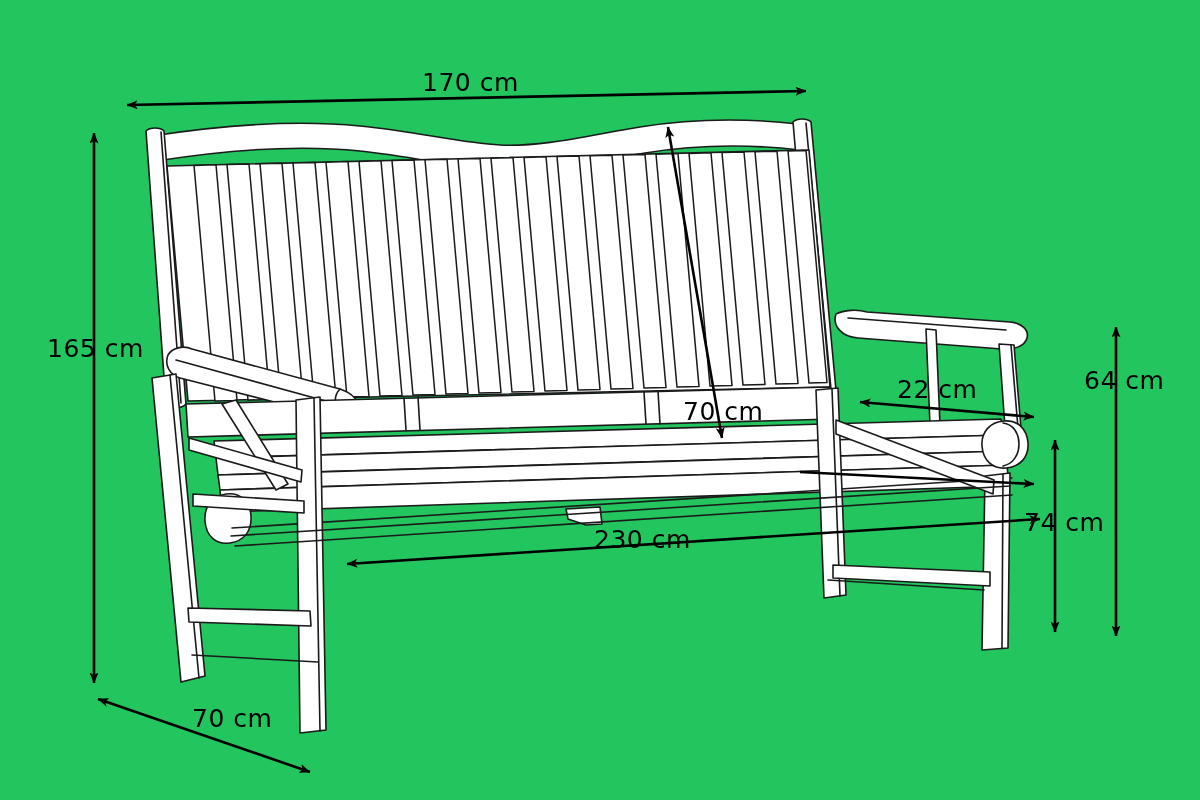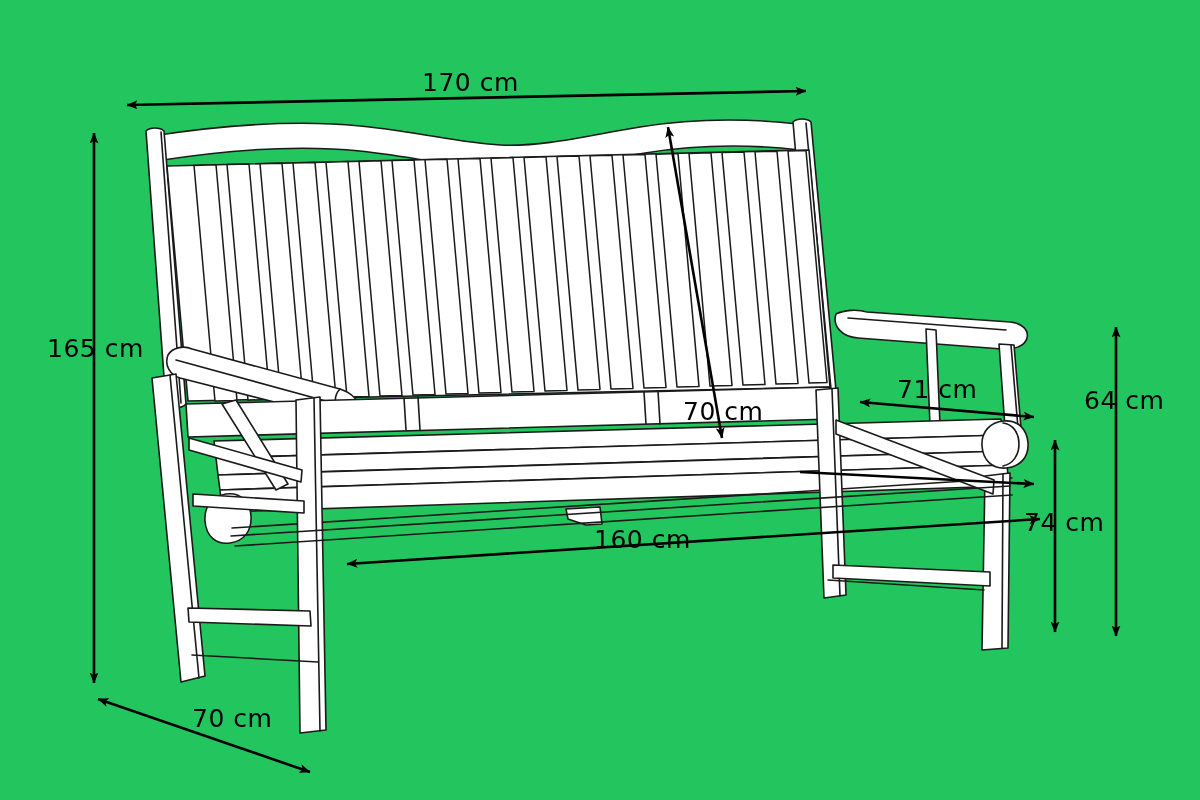--- a/index.html
+++ b/index.html
@@ -223,23 +223,23 @@
 
     <line class="dim-line" x1="98" y1="699" x2="310" y2="772" marker-start="url(#arrTail)" marker-end="url(#arrHead)"></line>
   </svg>
 
   <div class="dim-label" style="left:422px; top:70px;">170 cm</div>
 
   <div class="dim-label" style="left:47px; top:336px;">165 cm</div>
 
   <div class="dim-label" style="left:683px; top:399px;">70 cm</div>
 
-  <div class="dim-label" style="left:897px; top:377px;">71 cm</div>
-
-  <div class="dim-label" style="left:1084px; top:388px;">64 cm</div>
+  <div class="dim-label" style="left:897px; top:377px;">22 cm</div>
+
+  <div class="dim-label" style="left:1084px; top:368px;">64 cm</div>
 
   <div class="dim-label" style="left:1024px; top:510px;">74 cm</div>
 
-  <div class="dim-label" style="left:594px; top:527px;">160 cm</div>
+  <div class="dim-label" style="left:594px; top:527px;">230 cm</div>
 
   <div class="dim-label" style="left:192px; top:706px;">70 cm</div>
 
 </div>
 
 </body></html>

